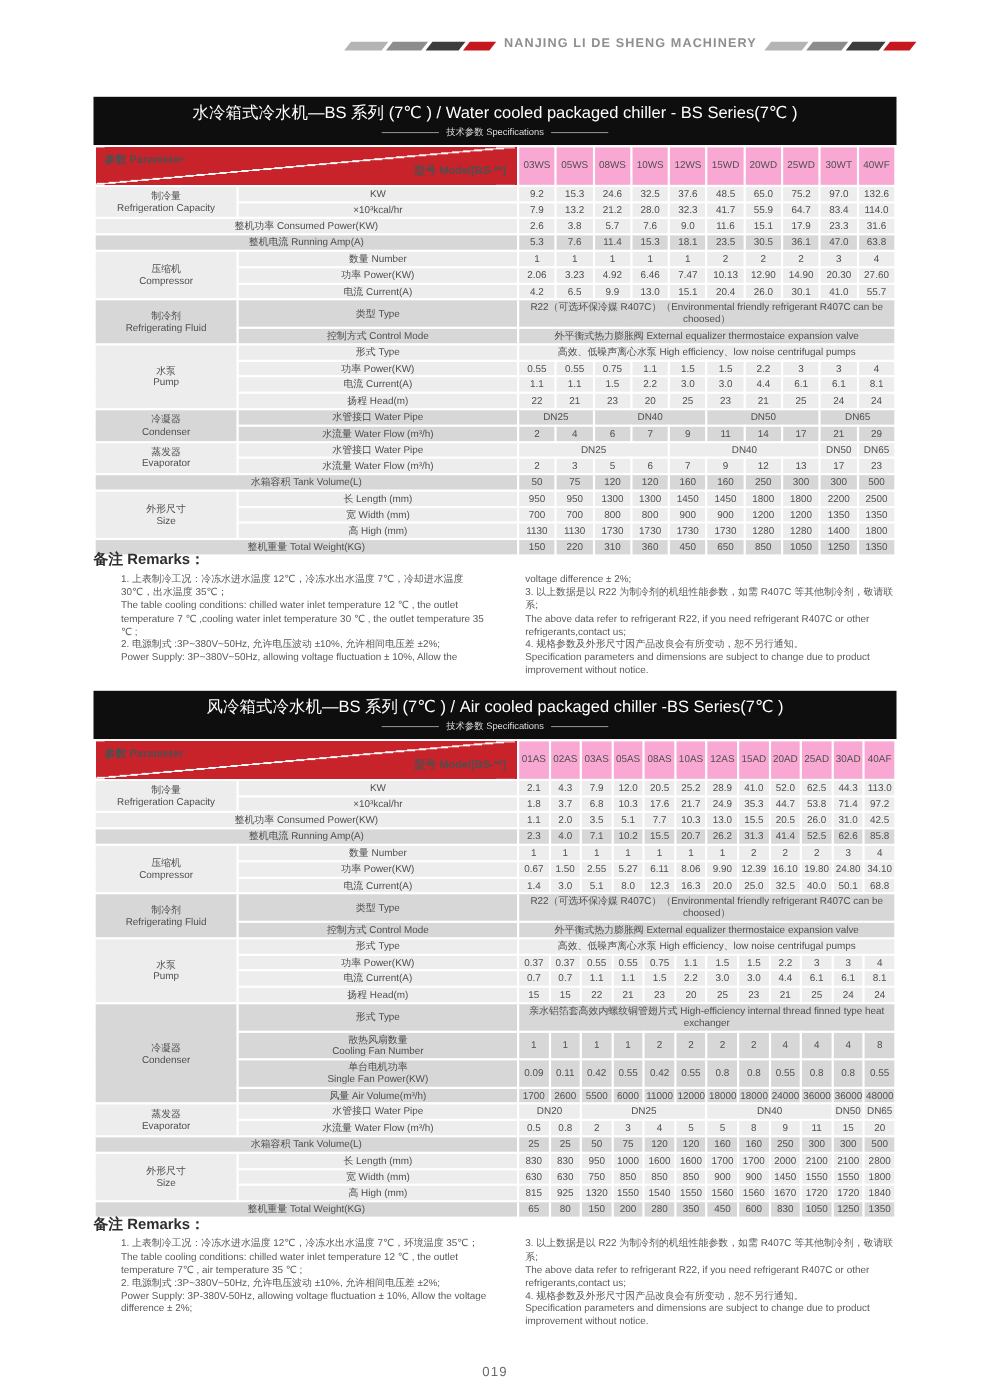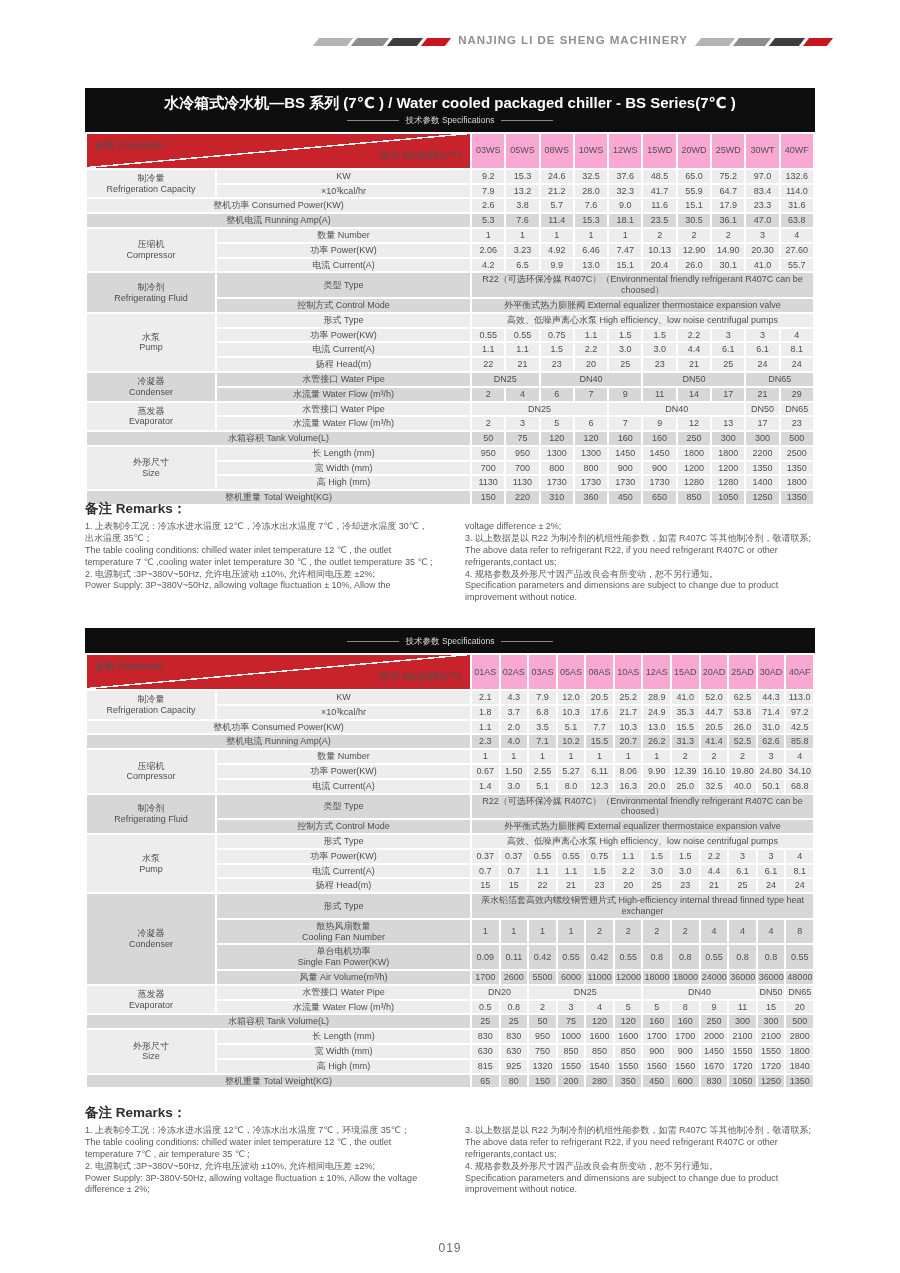--- a/index.html
+++ b/index.html
@@ -26,53 +26,54 @@
     font-size: 11.5px; font-weight: bold; letter-spacing: 1px; color: #8f8f8f;
     white-space: nowrap;
   }
 
   
   .spec-section { position: absolute; left: 85px; width: 730px; }
   .section-water { top: 88px; }
   .section-air   { top: 628px; }
 
   .title-bar { background: #0e0e0e; color: #fff; text-align: center; padding: 6px 4px 5px; }
-  .title-bar .main-title { font-size: 15px; font-weight: bold; line-height: 1.25; }
+  .title-bar .main-title { font-size: 15px; font-weight: normal; line-height: 1.25; }
   .title-bar .sub-title  { font-size: 8.5px; color: #dcdcdc; margin-top: 2px; }
   .dash { display: inline-block; width: 52px; height: 1px; background: #8a8a8a; vertical-align: middle; margin: 0 7px; }
 
   table.spec { border-collapse: collapse; width: 100%; table-layout: fixed; }
   table.spec td {
     border: 2px solid #fff; text-align: center;
     font-size: 9px; line-height: 1.2; padding: 1px 1px; color: #4f4f4f;
   }
   tr.light td { background: #ededed; }
   tr.dark  td { background: #d7d7d7; }
 
   td.param-cell {
     position: relative; height: 36px;
     background-color: #c8232a;
     background-image: linear-gradient(to bottom right, rgba(0,0,0,0) 48.2%, #ffffff 48.2%, #ffffff 50.4%, rgba(0,0,0,0) 50.4%);
     color: #fff;
+    font-weight: bold;
   }
   .ph-left  { position: absolute; left: 8px;  top: 6px;    font-size: 10px; }
   .ph-right { position: absolute; right: 10px; bottom: 6px; font-size: 10px; }
   td.model-cell { background: #f9a8d4; color: #fff; font-size: 10px; height: 26px; }
 
   td.grp  { white-space: pre-line; font-size: 9px; }
   td.sub  { white-space: pre-line; }
   td.wide {}
   td.full { font-size: 8.5px; }
 
   
   .remarks { position: absolute; left: 85px; width: 730px; }
   .remarks-water { top: 500px; }
   .remarks-air   { top: 1104px; }
   .remarks-title { font-size: 13.5px; font-weight: bold; color: #2e2e2e; margin-bottom: 3px; }
-  .remarks-cols { display: grid; grid-template-columns: 1fr 1fr; column-gap: 30px; }
+  .remarks-cols { display: grid; grid-template-columns: 1fr 1fr; column-gap: 30px; margin-left: 25px; }
   .remarks-col { font-size: 9px; line-height: 1.32; color: #5a5a5a; white-space: pre-line; }
 
   
   .page-footer { position: absolute; top: 1238px; left: 0; width: 100%; text-align: center; }
   .page-number { font-size: 12px; color: #6a6a6a; letter-spacing: 1px; }
 </style>
 </head>
 <body>
 
 <div class="page-header">
@@ -403,20 +404,21 @@
     <div class="remarks-col">voltage difference ± 2%;
 3. 以上数据是以 R22 为制冷剂的机组性能参数，如需 R407C 等其他制冷剂，敬请联系;
 The above data refer to refrigerant R22, if you need refrigerant R407C or other refrigerants,contact us;
 4. 规格参数及外形尺寸因产品改良会有所变动，恕不另行通知。
 Specification parameters and dimensions are subject to change due to product improvement without notice.</div>
   </div>
 </div>
 
 <section class="spec-section section-air">
   <div class="title-bar">
+    <div class="main-title">风冷箱式冷水机—BS 系列 (7℃ ) / Air cooled packaged chiller -BS Series(7℃ )</div>
     <div class="sub-title"><span class="dash"></span><span>技术参数 Specifications</span><span class="dash"></span></div>
   </div>
   <table class="spec">
       <colgroup>
         <col style="width: 130px;">
         <col style="width: 255px;">
         <col>
         <col>
         <col>
         <col>

